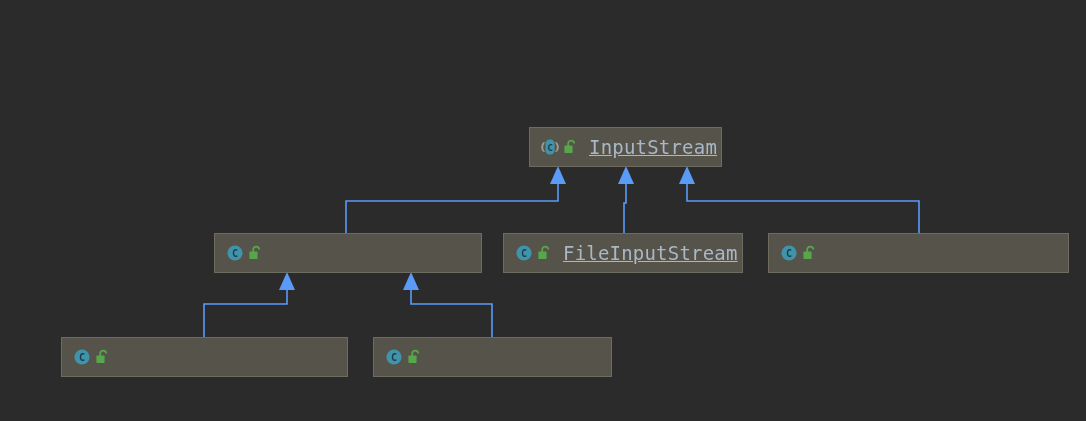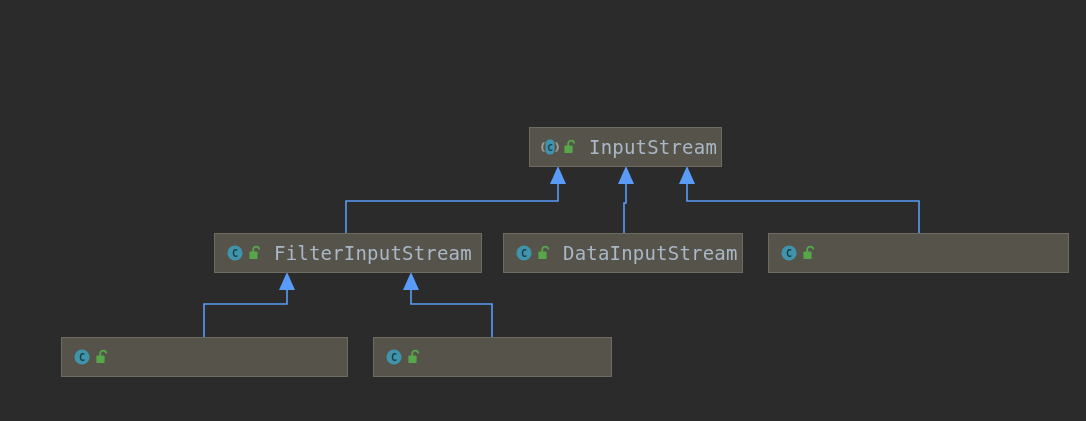--- a/index.html
+++ b/index.html
@@ -34,20 +34,21 @@
     padding: 0 13px 0 10px;
     z-index: 5;
   }
   .node-label {
     color: #a9b7c6;
     font-size: 19px;
     letter-spacing: 0.2px;
     white-space: nowrap;
     line-height: 1;
     margin-left: 11px;
+    text-decoration: underline;
   }
   .icons {
     display: flex;
     align-items: center;
     flex: 0 0 auto;
   }
   .icon-class, .icon-abstract {
     display: block;
     flex: 0 0 auto;
   }
@@ -111,35 +112,34 @@
     <span class="icons">
       <svg class="icon-class" width="20" height="20" viewBox="0 0 20 20" xmlns="http://www.w3.org/2000/svg">
         <circle cx="10" cy="10" r="7.6" fill="#3f93ab"></circle>
         <text x="10" y="13.8" font-family="DejaVu Sans Mono, monospace" font-size="10" font-weight="bold" fill="#1f3d46" text-anchor="middle">C</text>
       </svg>
       <svg class="icon-lock" width="15" height="16" viewBox="0 0 15 16" xmlns="http://www.w3.org/2000/svg">
         <path d="M5.2 7 L5.2 4.6 A3 3 0 0 1 11.2 4.6" fill="none" stroke="#57a64a" stroke-width="1.8"></path>
         <rect x="1.4" y="6.6" width="8.2" height="7.4" rx="0.8" fill="#57a64a"></rect>
       </svg>
     </span>
-    <span class="node-label">FilterInputStream</span>
   </div>
 
   <div class="node" style="left:503px; top:233px; width:240px;">
     <span class="icons">
       <svg class="icon-class" width="20" height="20" viewBox="0 0 20 20" xmlns="http://www.w3.org/2000/svg">
         <circle cx="10" cy="10" r="7.6" fill="#3f93ab"></circle>
         <text x="10" y="13.8" font-family="DejaVu Sans Mono, monospace" font-size="10" font-weight="bold" fill="#1f3d46" text-anchor="middle">C</text>
       </svg>
       <svg class="icon-lock" width="15" height="16" viewBox="0 0 15 16" xmlns="http://www.w3.org/2000/svg">
         <path d="M5.2 7 L5.2 4.6 A3 3 0 0 1 11.2 4.6" fill="none" stroke="#57a64a" stroke-width="1.8"></path>
         <rect x="1.4" y="6.6" width="8.2" height="7.4" rx="0.8" fill="#57a64a"></rect>
       </svg>
     </span>
-    <span class="node-label">DataInputStream</span>
+    <span class="node-label">FileInputStream</span>
   </div>
 
   <div class="node" style="left:768px; top:233px; width:301px;">
     <span class="icons">
       <svg class="icon-class" width="20" height="20" viewBox="0 0 20 20" xmlns="http://www.w3.org/2000/svg">
         <circle cx="10" cy="10" r="7.6" fill="#3f93ab"></circle>
         <text x="10" y="13.8" font-family="DejaVu Sans Mono, monospace" font-size="10" font-weight="bold" fill="#1f3d46" text-anchor="middle">C</text>
       </svg>
       <svg class="icon-lock" width="15" height="16" viewBox="0 0 15 16" xmlns="http://www.w3.org/2000/svg">
         <path d="M5.2 7 L5.2 4.6 A3 3 0 0 1 11.2 4.6" fill="none" stroke="#57a64a" stroke-width="1.8"></path>

